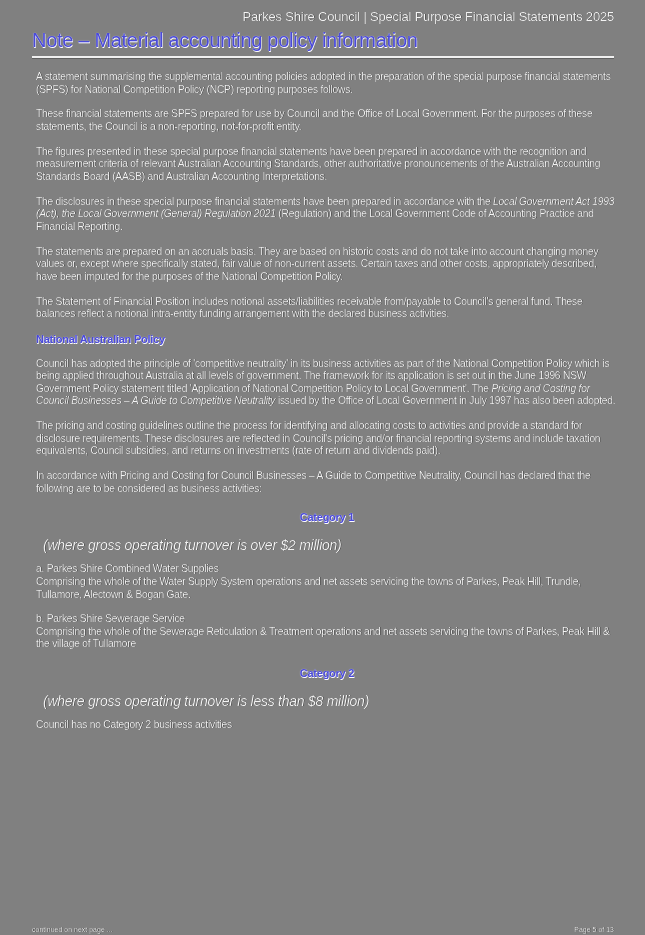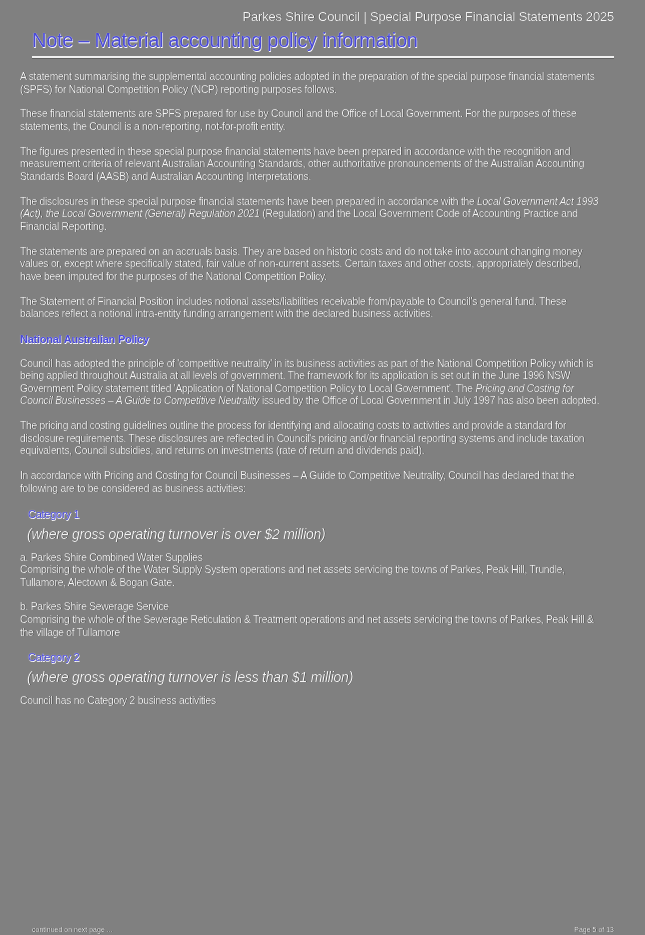--- a/index.html
+++ b/index.html
@@ -41,44 +41,45 @@
       position: absolute;
       left: 32px;
       top: 56px;
       width: 582px;
       height: 2px;
       background: #f0f0f0;
       box-shadow: 0 1px 0 #606060;
     }
     .content {
       position: absolute;
-      left: 20px;
+      left: 36px;
       top: 71px;
       width: 582px;
       font-size: 10.3px;
       line-height: 12.6px;
       letter-spacing: -0.25px;
     }
     .content p {
       margin: 0 0 12.2px 0;
     }
     .section-heading {
       color: #4a4ad8;
       font-weight: bold;
       font-size: 11px;
       margin: 0 0 12px 0;
       text-shadow: 0 0 0.8px #e8e8ff, 0.5px 0.5px 0 #ffffff;
     }
     .cat-heading {
       color: #4a4ad8;
-      font-weight: normal;
+      font-weight: bold;
       font-size: 11px;
-      margin: 8px;
+      margin: 16px;
       line-height: 13px;
       text-shadow: 0 0 0.8px #e8e8ff, 0.5px 0.5px 0 #ffffff;
+      text-align: center;
     }
     .cat-sub {
       font-style: italic;
       font-size: 14px;
       line-height: 11px;
       margin: 0 0 12px 7px;
     }
     .activity-title {
       font-weight: normal;
       margin: 0;
@@ -125,19 +126,19 @@
   <div class="cat-heading">Category 1</div>
   <div class="cat-sub txt">(where gross operating turnover is over $2 million)</div>
 
   <div class="activity-title txt">a. Parkes Shire Combined Water Supplies</div>
   <div class="activity-desc txt">Comprising the whole of the Water Supply System operations and net assets servicing the towns of Parkes, Peak Hill, Trundle, Tullamore, Alectown &amp; Bogan Gate.</div>
 
   <div class="activity-title txt">b. Parkes Shire Sewerage Service</div>
   <div class="activity-desc txt">Comprising the whole of the Sewerage Reticulation &amp; Treatment operations and net assets servicing the towns of Parkes, Peak Hill &amp; the village of Tullamore</div>
 
   <div class="cat-heading">Category 2</div>
-  <div class="cat-sub txt">(where gross operating turnover is less than $1 million)</div>
+  <div class="cat-sub txt">(where gross operating turnover is less than $8 million)</div>
 
   <div class="txt">Council has no Category 2 business activities</div>
 </div>
 
 <div class="footer-left txt">continued on next page ...</div>
 <div class="footer-right txt">Page 5 of 13</div>
 
 </body></html>

